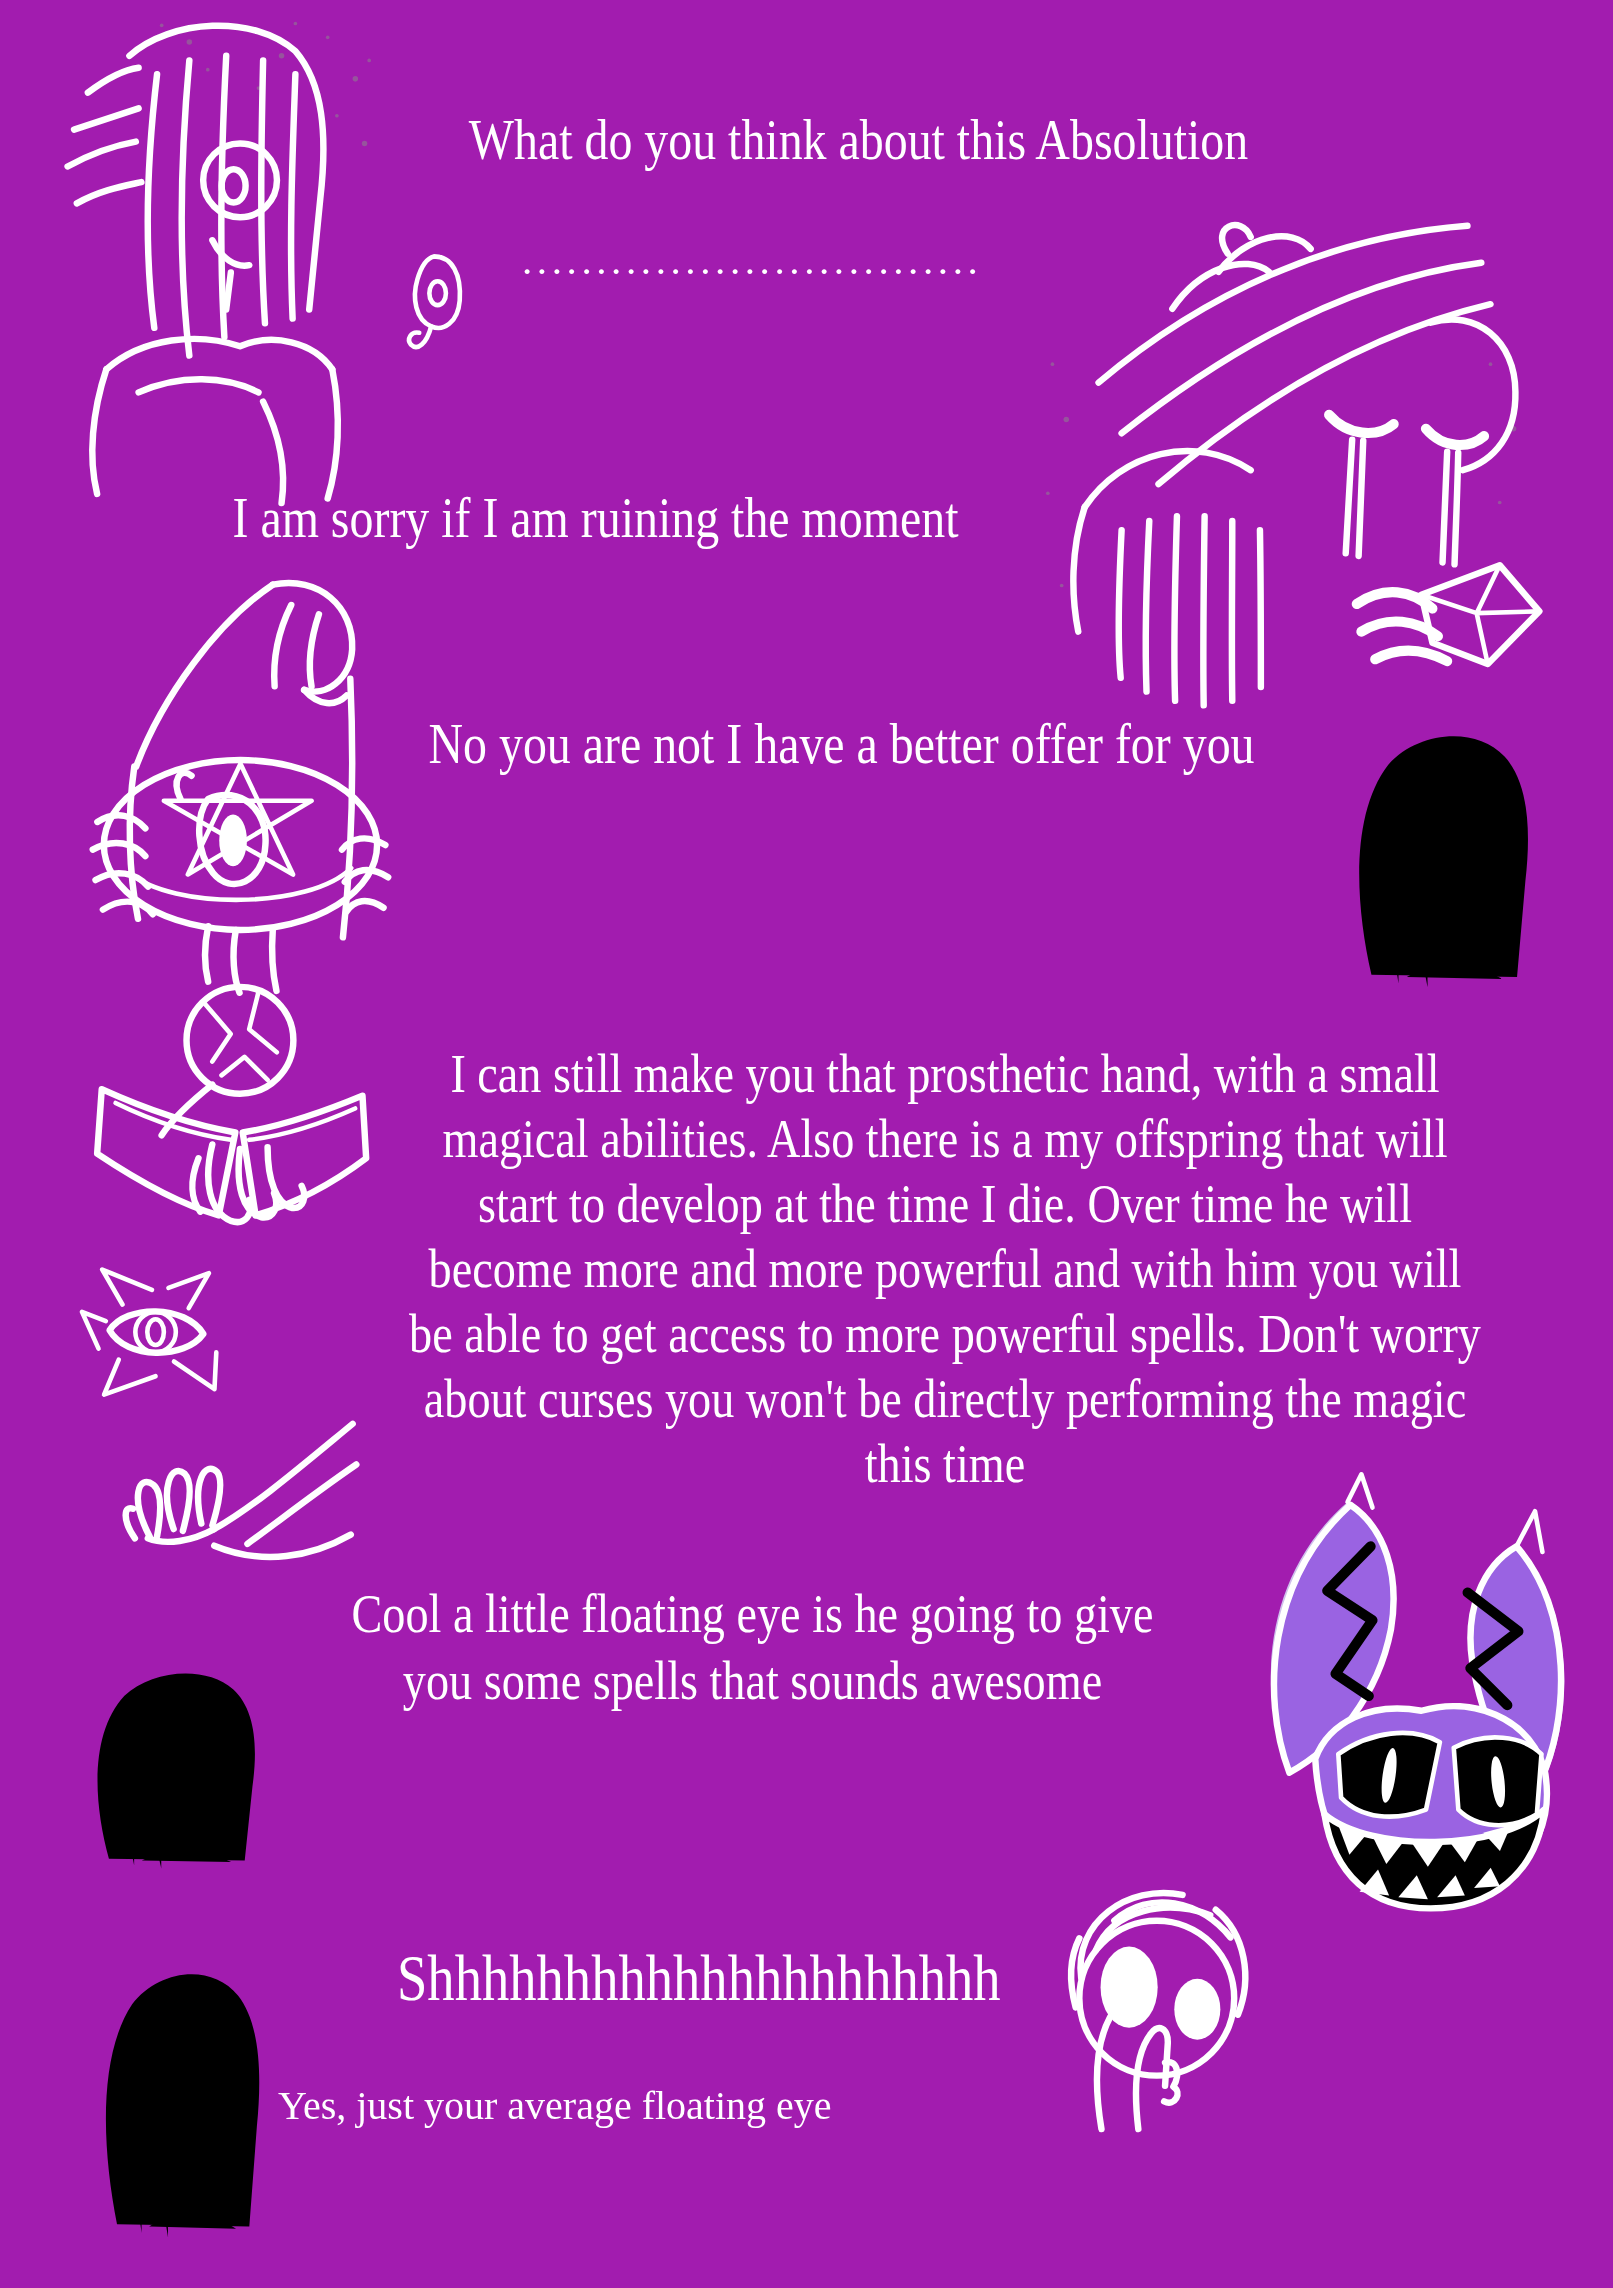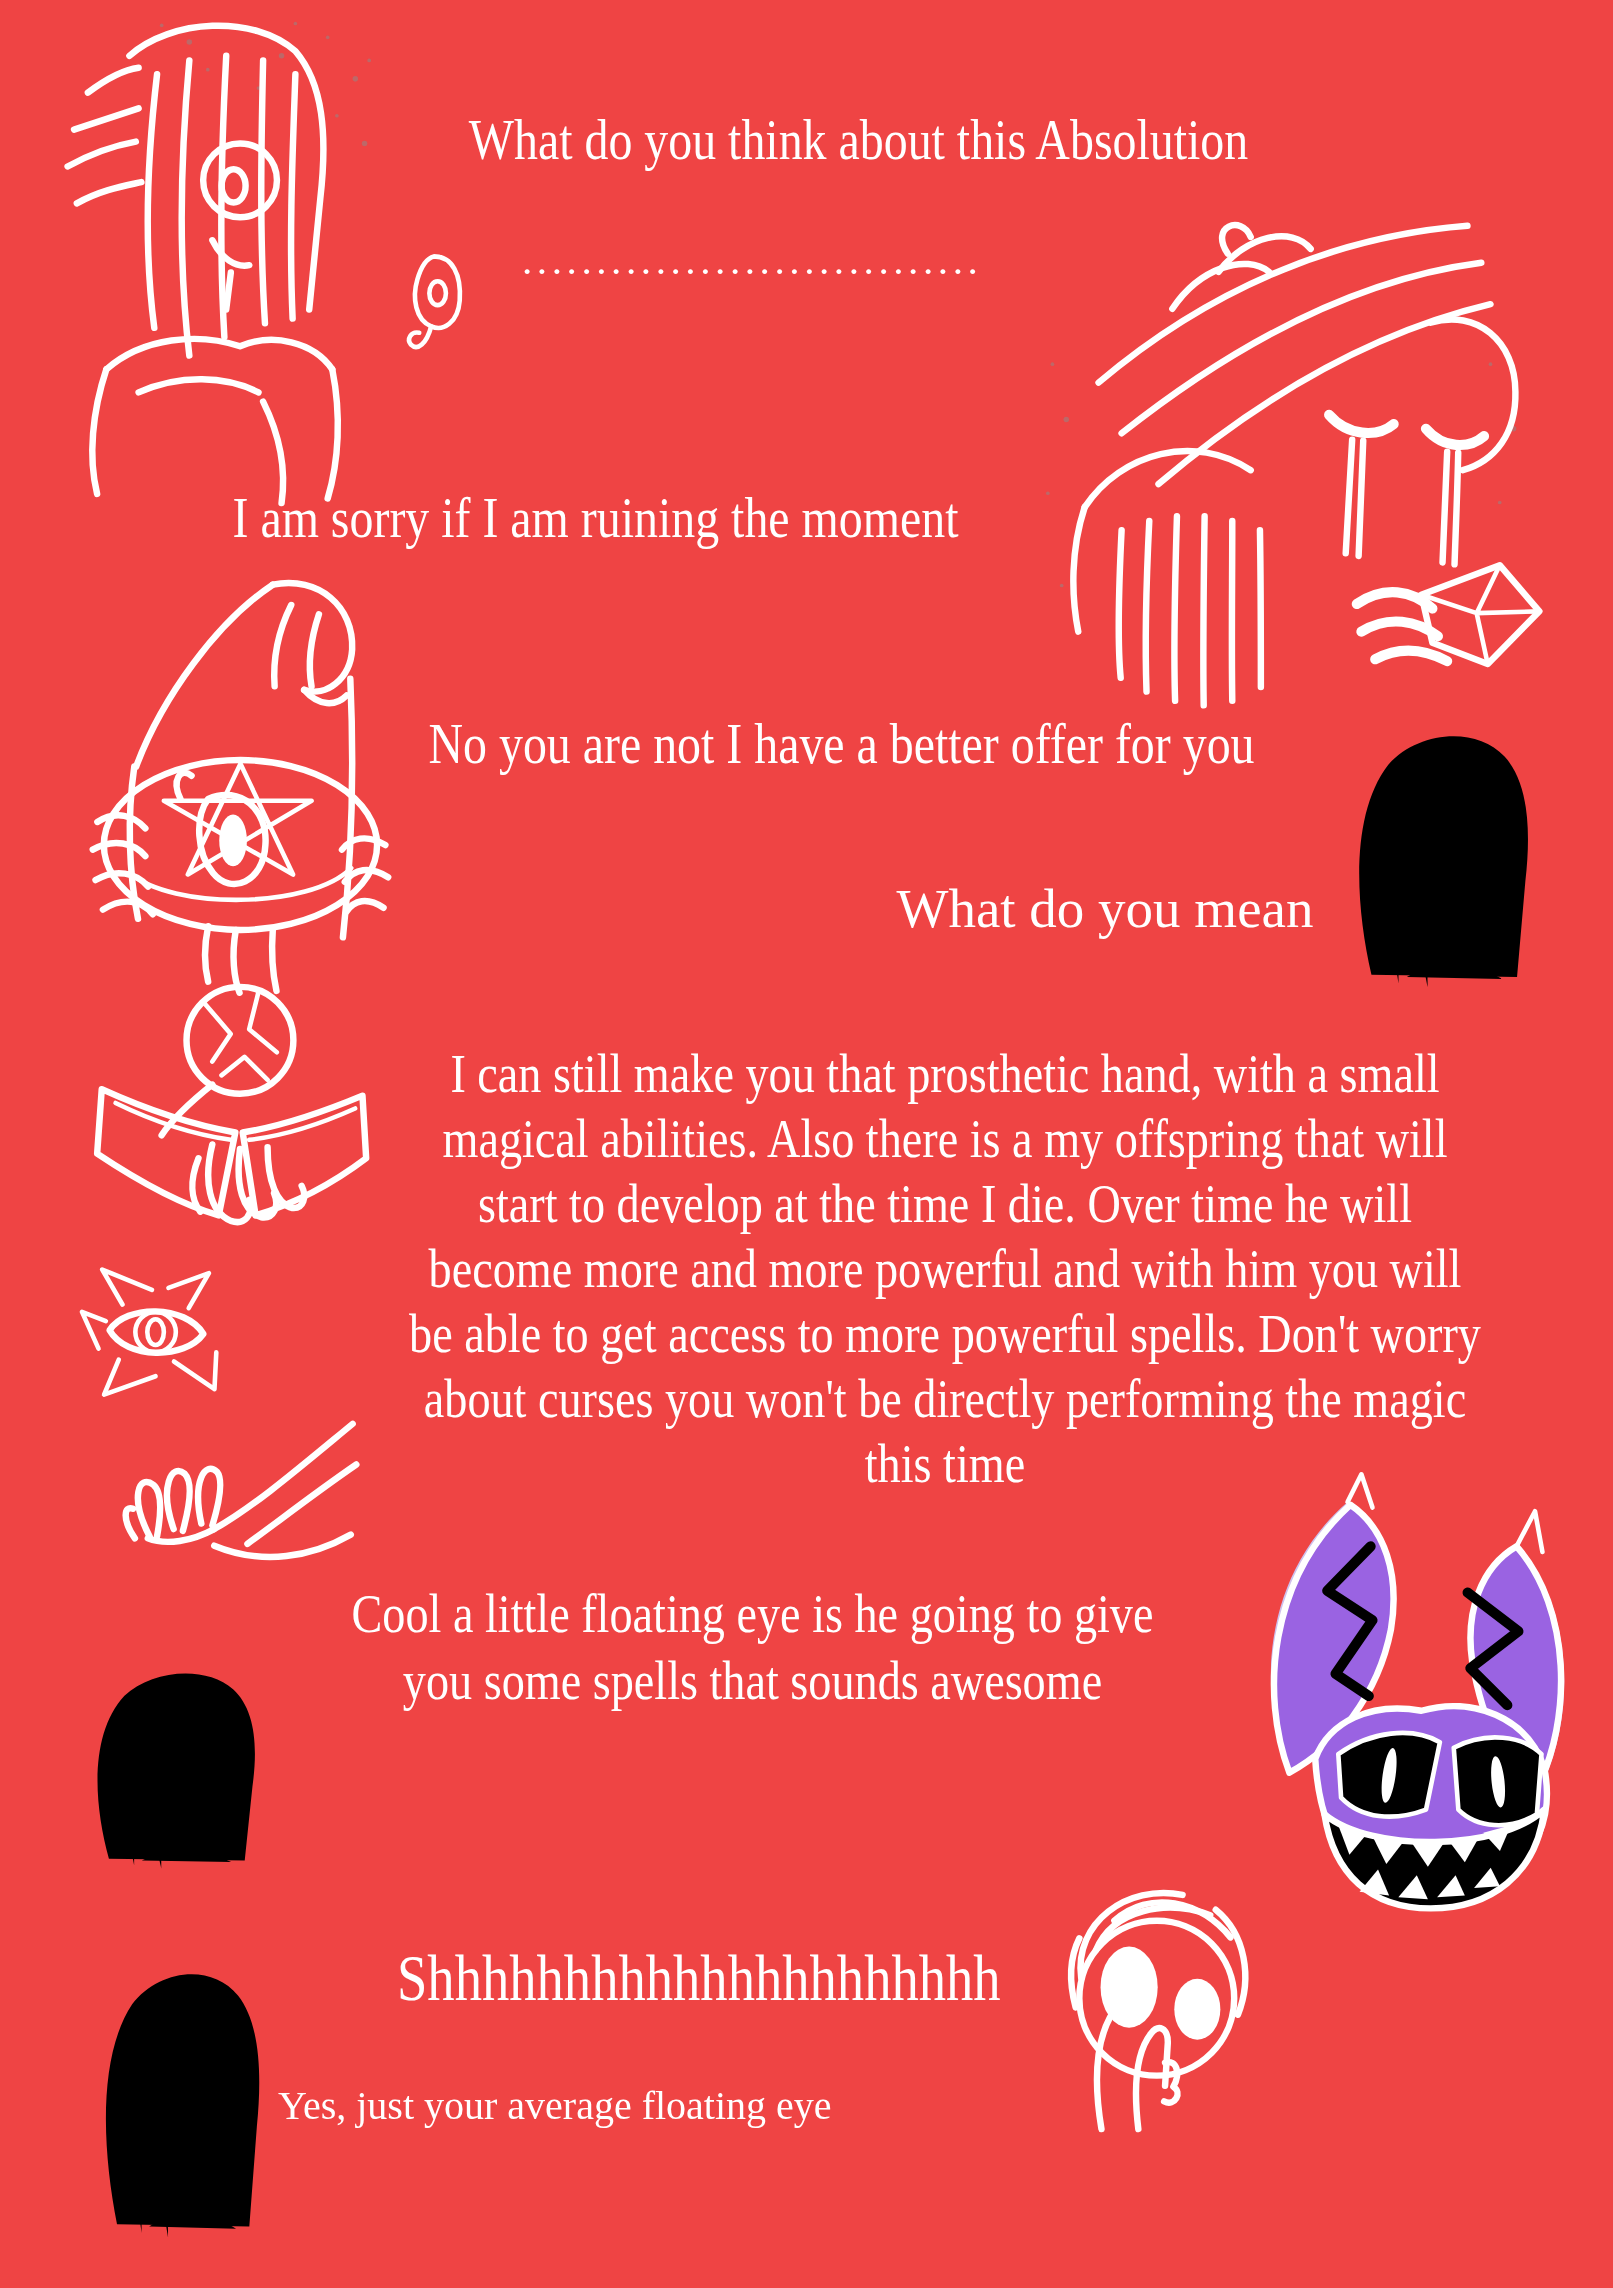--- a/index.html
+++ b/index.html
@@ -1,16 +1,16 @@
 <!DOCTYPE html>
 <html style="font-size:14.8px"><head>
 <meta charset="utf-8">
 <style>
   html,body{margin:0;padding:0;background:#000;}
-  #canvas{position:relative;width:1613px;height:2289px;background:#ef4444;overflow:hidden;}
+  #canvas{position:relative;width:1613px;height:2289px;background:#a21caf;overflow:hidden;}
   .txt{position:absolute;color:#fff;font-family:"Liberation Serif",serif;white-space:nowrap;line-height:1.08;}
   .ctr{text-align:center;}
   .cond{transform:scaleX(.84);}
   .o-l{transform-origin:left top;}
   .o-c{transform-origin:center top;}
   .sk{position:absolute;overflow:visible;}
   .sk path,.sk circle,.sk ellipse,.sk polyline,.sk polygon,.sk line{
     stroke:#fff;stroke-width:7;fill:none;stroke-linecap:round;stroke-linejoin:round;}
   .fw{fill:#fff !important;stroke:none !important;}
   .fb{fill:#000 !important;}
@@ -243,21 +243,20 @@
   </svg>
 
   <div class="txt ctr cond o-c" style="left:351px;top:109px;width:1015px;font-size:57px">What do you think about this Absolution</div>
 
   <div class="txt" style="left:522px;top:238px;font-size:41px;letter-spacing:4.6px">...............................</div>
 
   <div class="txt ctr cond o-c" style="left:134px;top:487px;width:923px;font-size:57px">I am sorry if I am ruining the moment</div>
 
   <div class="txt ctr cond o-c" style="left:334px;top:713px;width:1015px;font-size:57px">No you are not I have a better offer for you</div>
 
-  <div class="txt ctr" style="left:828px;top:879px;width:554px;font-size:55px">What do you mean</div>
 
   <div class="txt ctr cond o-c" style="left:299px;top:1041px;width:1292px;font-size:55px;line-height:65px">
     <div>I can still make you that prosthetic hand, with a small</div>
     <div>magical abilities. Also there is a my offspring that will</div>
     <div>start to develop at the time I die. Over time he will</div>
     <div>become more and more powerful and with him you will</div>
     <div>be able to get access to more powerful spells. Don't worry</div>
     <div>about curses you won't be directly performing the magic</div>
     <div>this time</div>
   </div>

